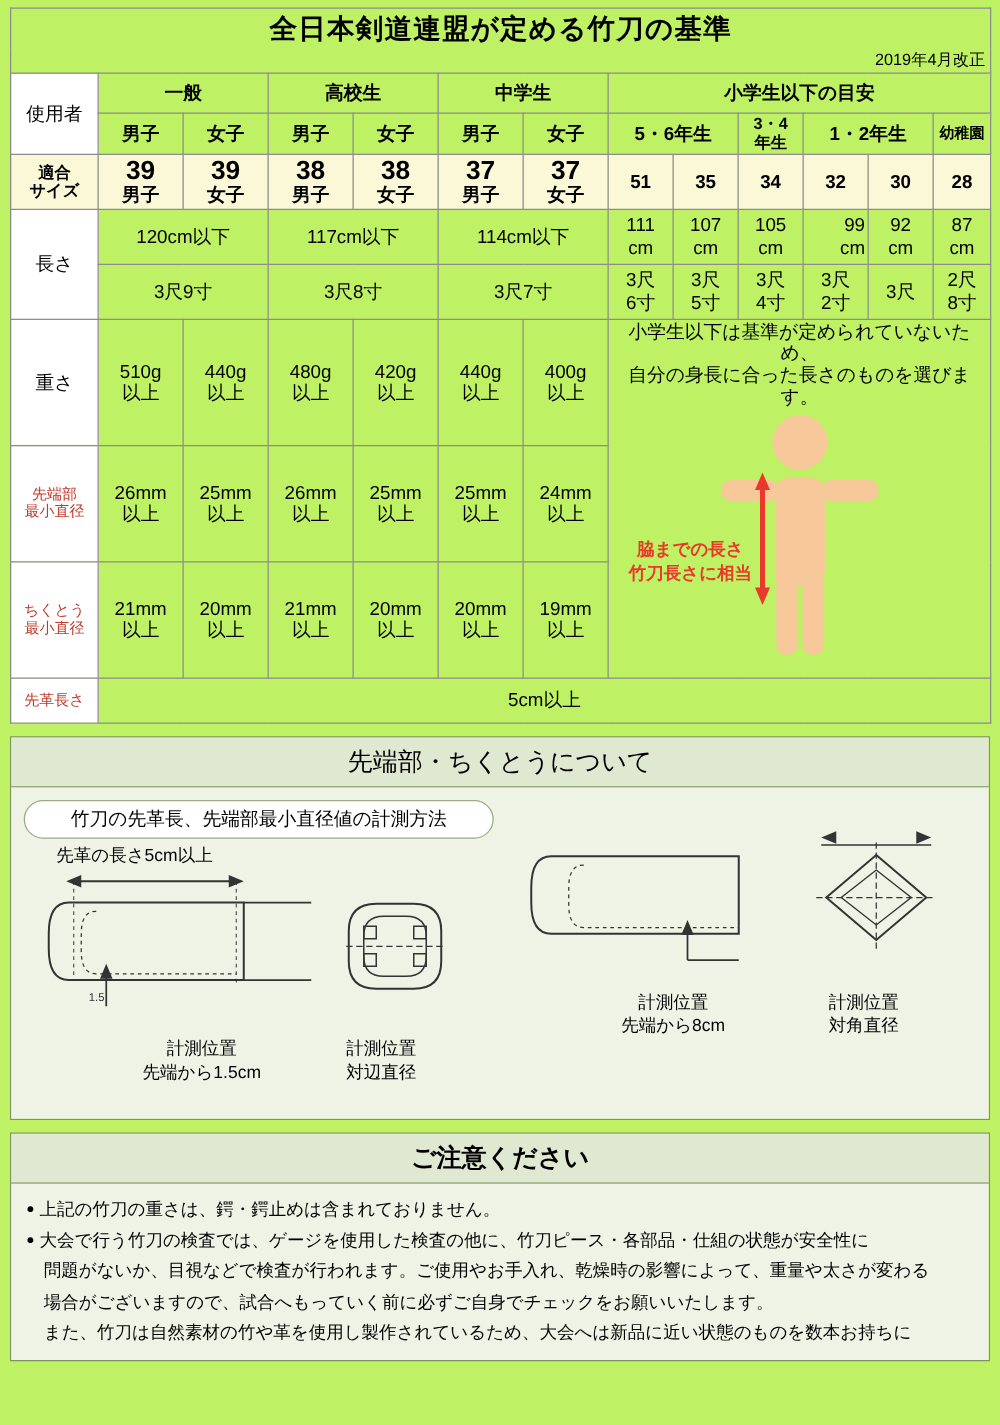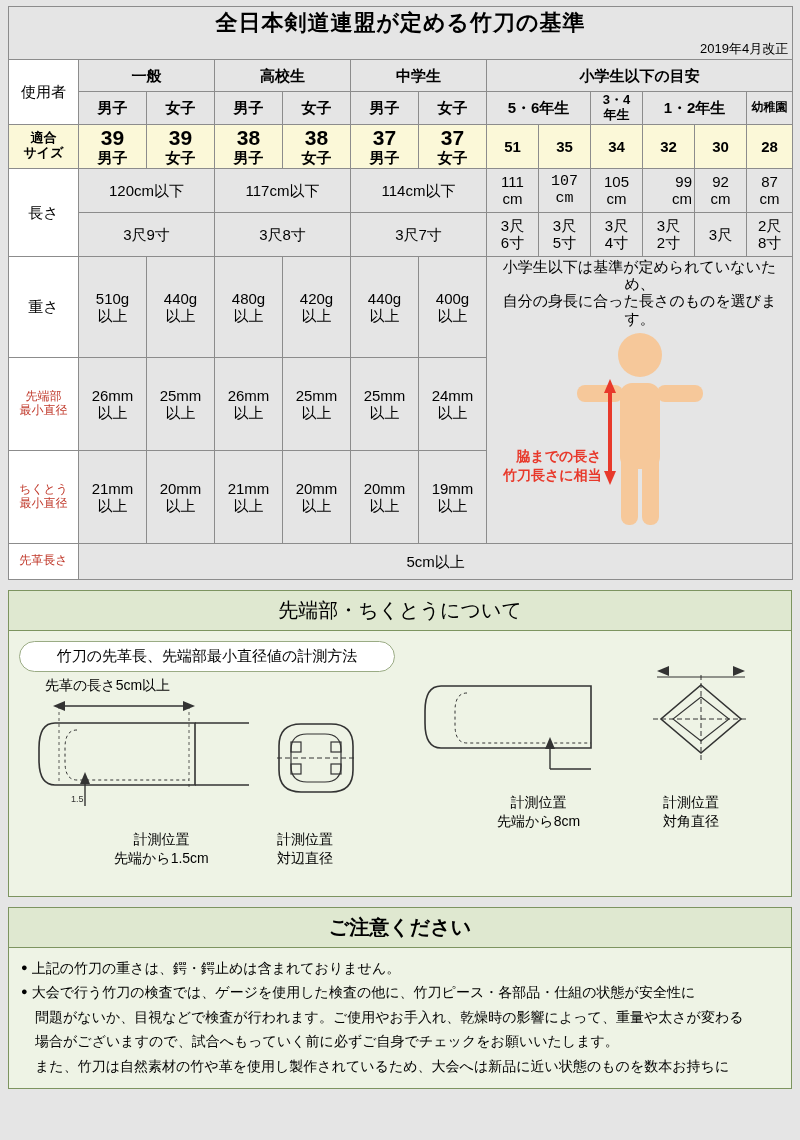--- a/index.html
+++ b/index.html
@@ -4,21 +4,21 @@
 <style>
   * { box-sizing: border-box; }
   html, body {
     margin: 0; padding: 0;
     background: #ffffff;
     font-family: "Liberation Sans", "DejaVu Sans", sans-serif;
   }
   #page {
     width: 800px; height: 1140px;
     position: relative;
-    background: #e5e5e5;
+    background: #bef264;
     padding: 6px 8px 0 8px;
   }
   .main-title {
     text-align: center;
     font-size: 22px;
     font-weight: bold;
     line-height: 32px;
     letter-spacing: 1px;
     color: #000;
   }
@@ -72,26 +72,26 @@
   
   .figwrap { position: relative; height: 215px; }
   .person {
     position: absolute;
     left: 50%; transform: translateX(-50%);
     top: 2px;
     width: 150px; height: 200px;
   }
   .arrow-label {
     position: absolute;
-    left: 14px; top: 120px;
+    left: 14px; top: 104px;
     color: #e8392b;
     font-size: 14px;
     font-weight: bold;
     line-height: 1.35;
-    text-align: right;
+    text-align: center;
   }
 
   
   .section {
     margin-top: 10px;
     border: 1px solid #7d9460;
   }
   .section-head {
     background: #dfe8d0;
     text-align: center;
@@ -252,21 +252,21 @@
         <td class="size-big">28</td>
       </tr>
 
       <tr>
         <td class="rowlabel" rowspan="2">長さ</td>
         <td class="len-cell" colspan="2">120cm以下</td>
         <td class="len-cell" colspan="2">117cm以下</td>
         <td class="len-cell" colspan="2">114cm以下</td>
         <td class="kobun" style="white-space:pre-line;">111
 cm</td>
-        <td class="kobun" style="white-space:pre-line;font-family:Liberation Mono, monospace;">107
+        <td class="kobun" style="white-space:pre-line;">107
 cm</td>
         <td class="kobun" style="white-space:pre-line;">105
 cm</td>
         <td class="kobun" style="white-space:pre-line;text-align:right;">99
 cm</td>
         <td class="kobun" style="white-space:pre-line;">92
 cm</td>
         <td class="kobun" style="white-space:pre-line;">87
 cm</td>
       </tr>

